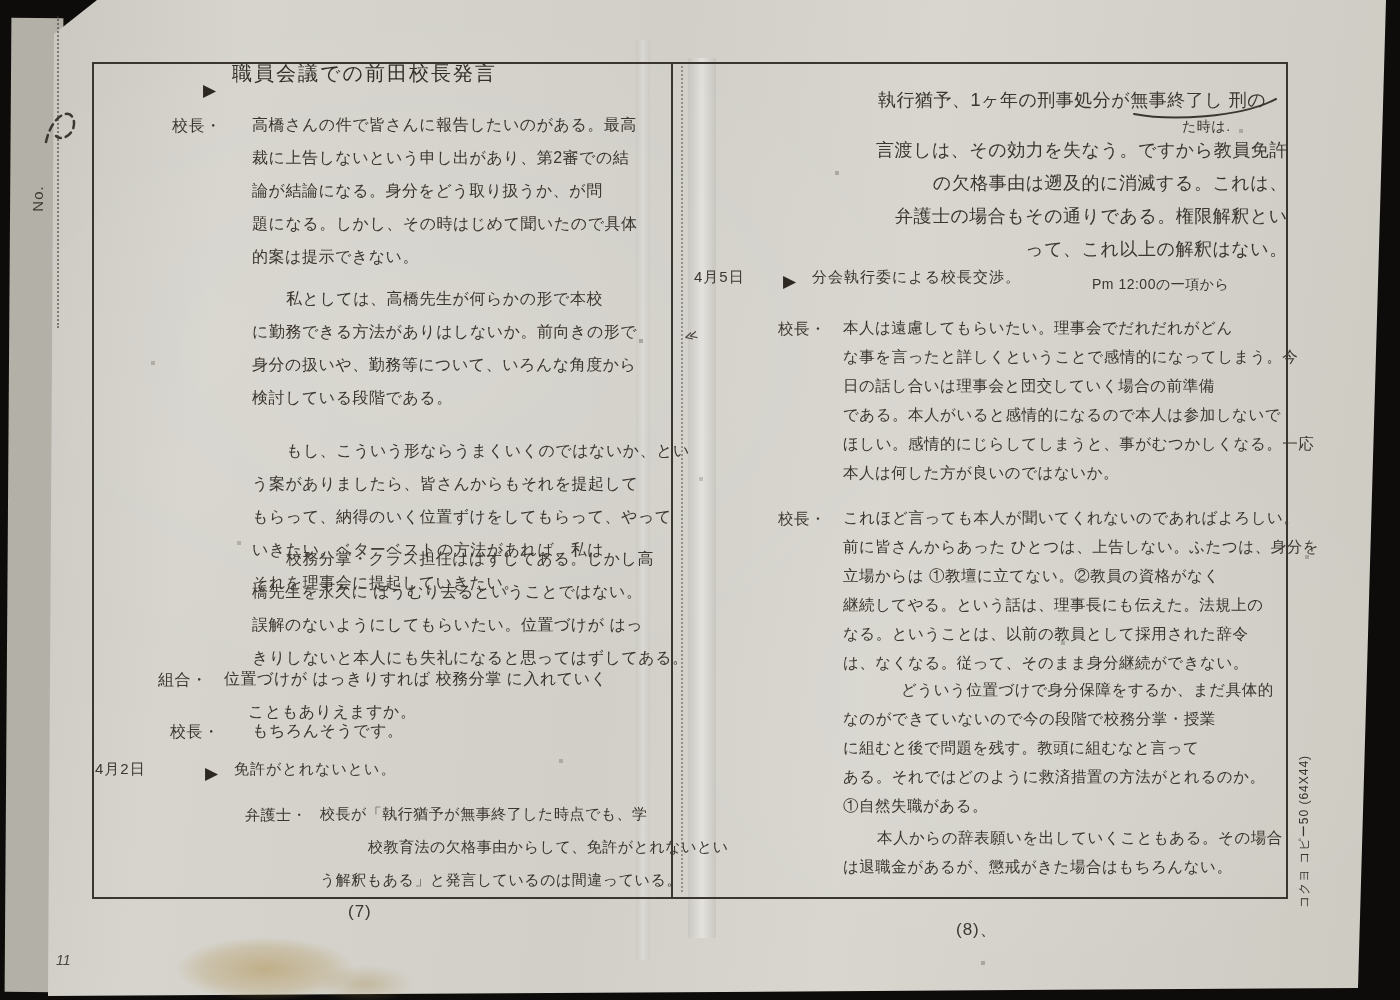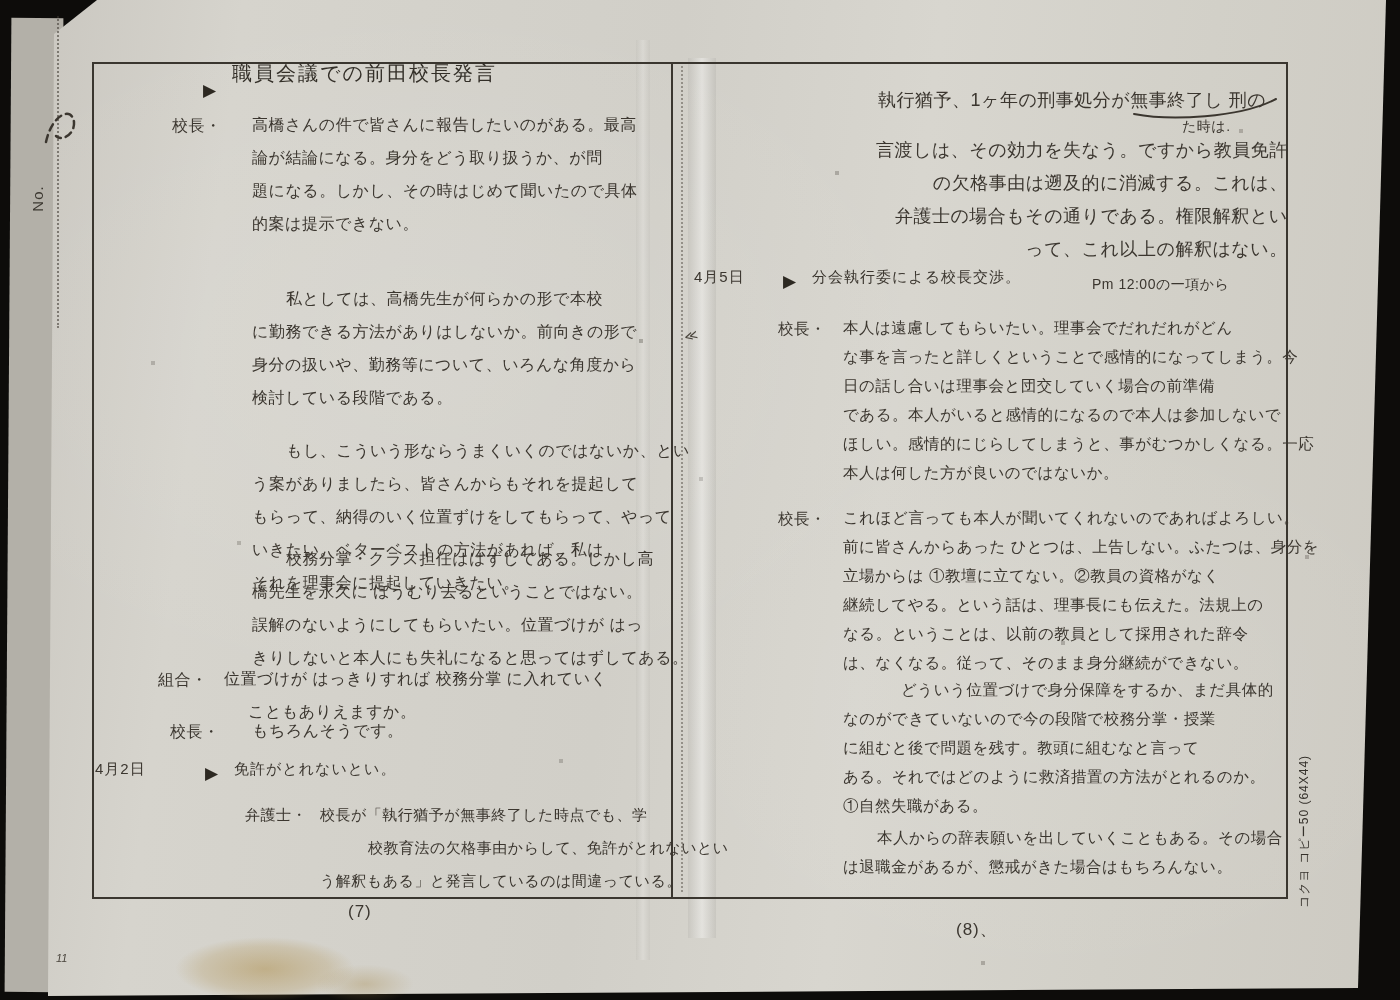--- a/index.html
+++ b/index.html
@@ -63,21 +63,21 @@
   .bullet { font-size:17px; color:#2d2922; }
   .note { font-size:14px; }
   .page-no { font-size:17px; letter-spacing:1px; }
   .insertion { font-size:14px; }
   .stationery {
     position:absolute; left:1296px; top:908px; transform:rotate(-90deg); transform-origin:0 0;
     font-size:12px; letter-spacing:1px; color:#35312b; white-space:nowrap;
   }
   .no-label { position:absolute; left:24px; top:190px; transform:rotate(-90deg);
               font-size:15px; letter-spacing:1px; color:#3c3831; }
-  .corner-mark { position:absolute; left:56px; top:952px; font-size:11px; font-style:italic; color:#4a453d; }
+  .corner-mark { position:absolute; left:56px; top:952px; font-size:14px; font-style:italic; color:#4a453d; }
   .margin-mark { position:absolute; left:684px; top:328px; font-size:13px; color:#4a453d; transform:rotate(-15deg); }
   svg { display:block; }
 </style>
 </head>
 <body>
 
 <div class="under-sheet"></div>
 <div class="paper"></div>
 <div class="crease-faint"></div>
 <div class="crease-main"></div>
@@ -97,20 +97,21 @@
 <div class="corner-mark">11</div>
 
 <div class="lcol hw">
 
   <span class="abs bullet" style="left:203px; top:80px;">▶</span>
   <span class="abs sec-title" style="left:232px; top:60px;">職員会議での前田校長発言</span>
 
   <span class="abs speaker" style="left:172px; top:116px;">校長・</span>
   <div class="abs" style="left:252px; top:108px;">
     <div class="ln">高橋さんの件で皆さんに報告したいのがある。最高</div>
+    <div class="ln">裁に上告しないという申し出があり、第2審での結</div>
     <div class="ln">論が結論になる。身分をどう取り扱うか、が問</div>
     <div class="ln">題になる。しかし、その時はじめて聞いたので具体</div>
     <div class="ln">的案は提示できない。</div>
   </div>
 
   <div class="abs" style="left:252px; top:282px;">
     <div class="ln indent">私としては、高橋先生が何らかの形で本校</div>
     <div class="ln">に勤務できる方法がありはしないか。前向きの形で</div>
     <div class="ln">身分の扱いや、勤務等について、いろんな角度から</div>
     <div class="ln">検討している段階である。</div>
@@ -140,21 +141,21 @@
   <span class="abs speaker" style="left:170px; top:722px;">校長・</span>
   <div class="abs" style="left:252px; top:714px;">
     <div class="ln">もちろんそうです。</div>
   </div>
 
   <span class="abs date-label" style="left:95px;  top:760px;">4月2日</span>
   <span class="abs bullet" style="left:205px; top:763px;">▶</span>
   <span class="abs date-label" style="left:234px; top:760px;">免許がとれないとい。</span>
 
   <span class="abs speaker" style="left:245px; top:806px; font-size:15px;">弁護士・</span>
-  <div class="abs" style="left:320px; top:798px;">
+  <div class="abs" style="left:320px; top:798px;font-family:Liberation Serif, serif;">
     <div class="ln" style="font-size:15px;">校長が「執行猶予が無事終了した時点でも、学</div>
     <div class="ln" style="font-size:15px;margin-left:48px;">校教育法の欠格事由からして、免許がとれないとい</div>
     <div class="ln" style="font-size:15px;">う解釈もある」と発言しているのは間違っている。</div>
   </div>
 
   <span class="abs page-no" style="left:348px; top:902px;">(7)</span>
 </div>
 
 <div class="rcol hw">
 

